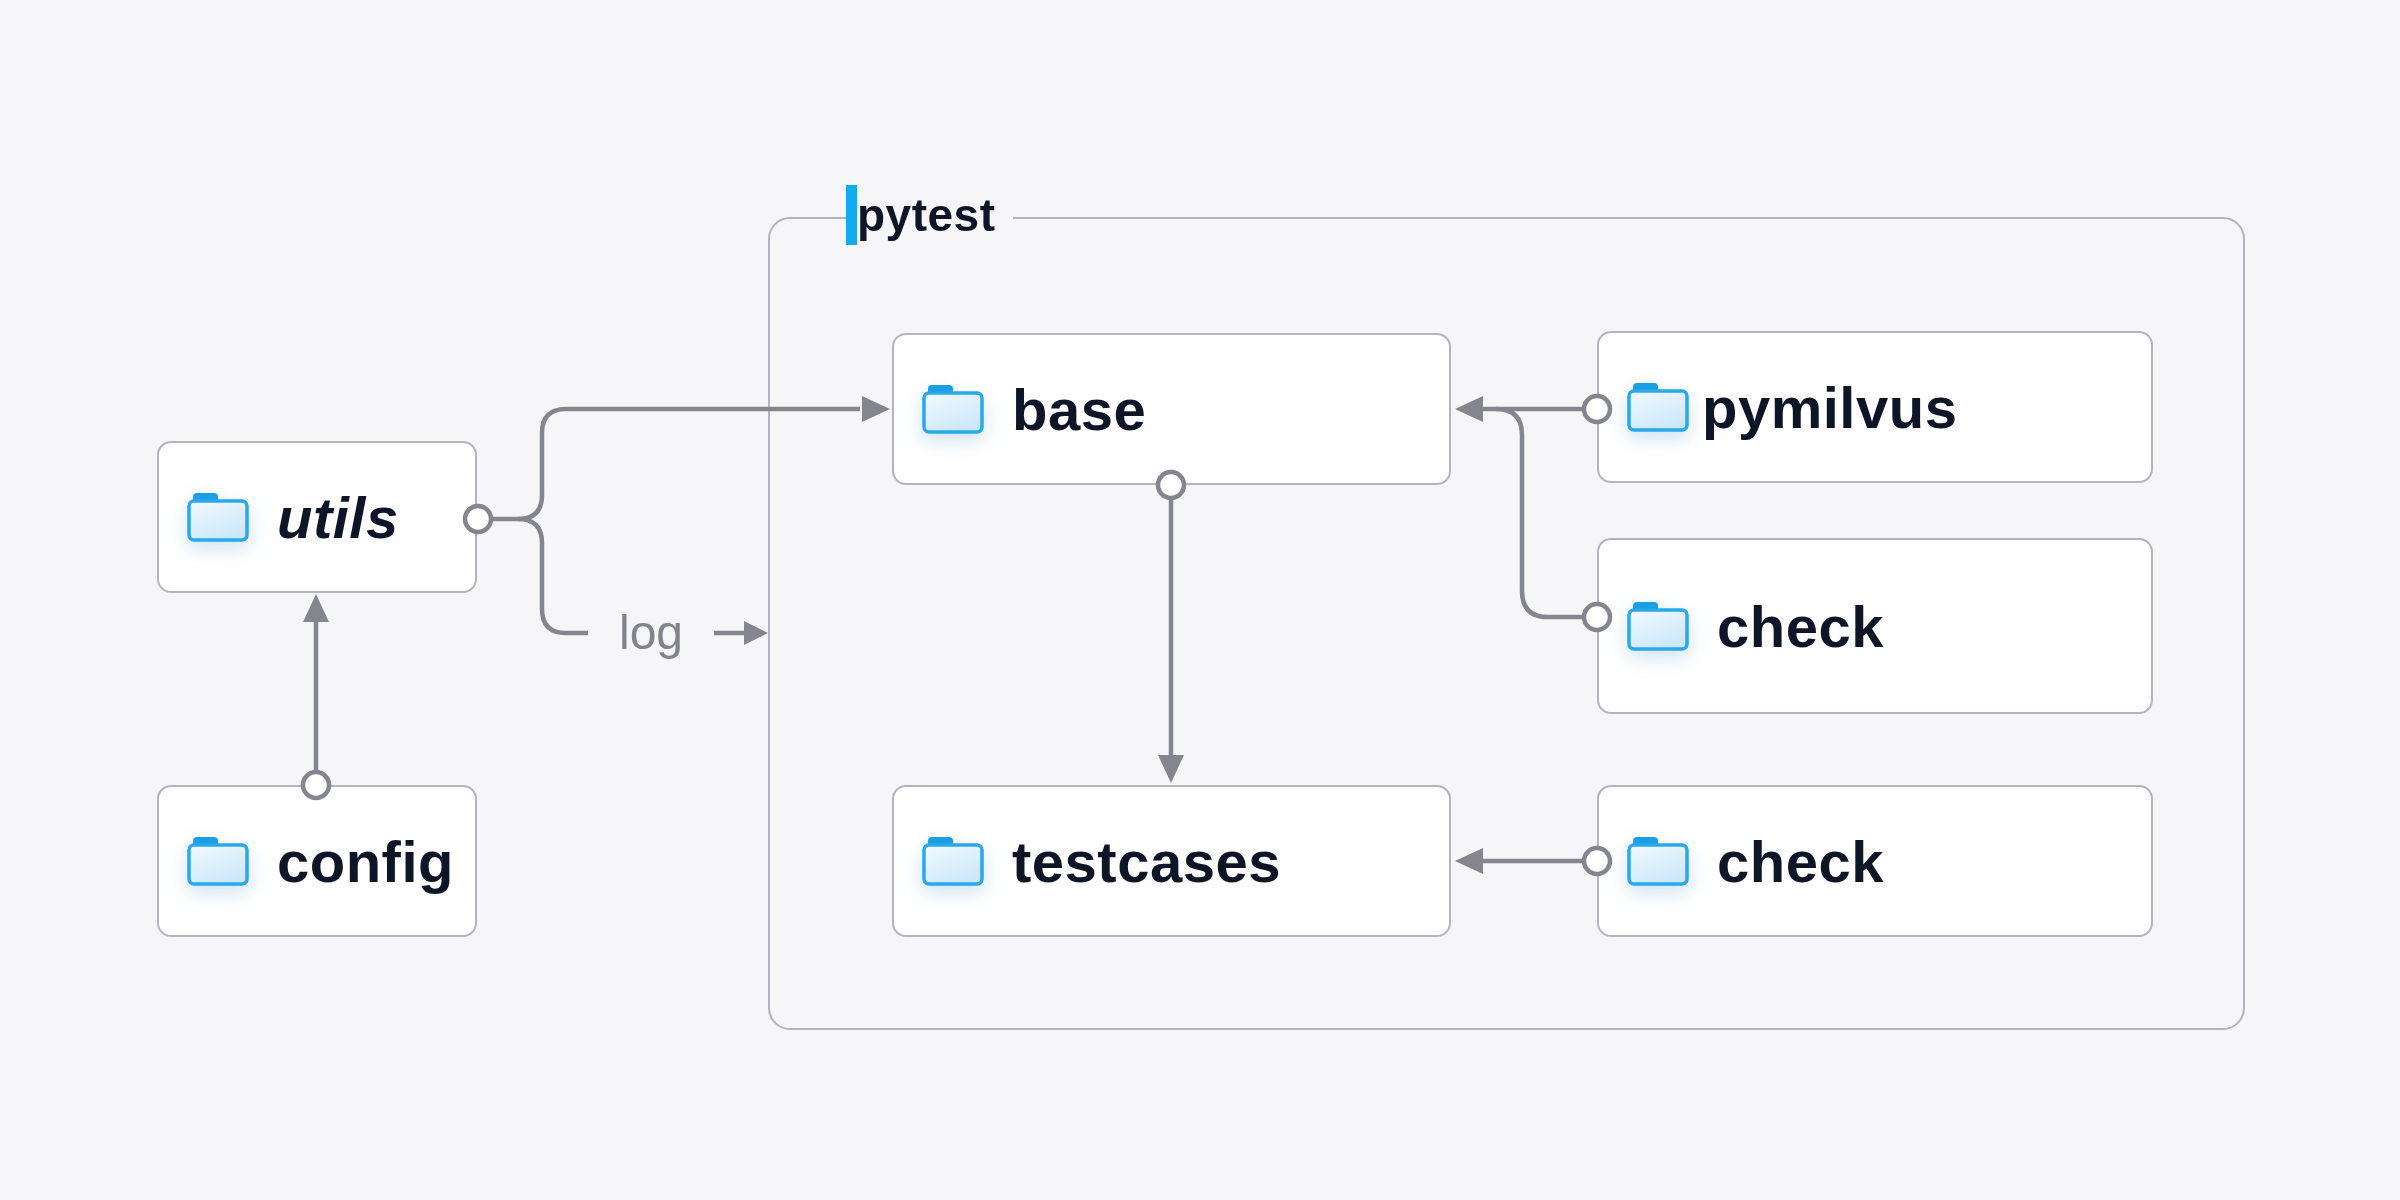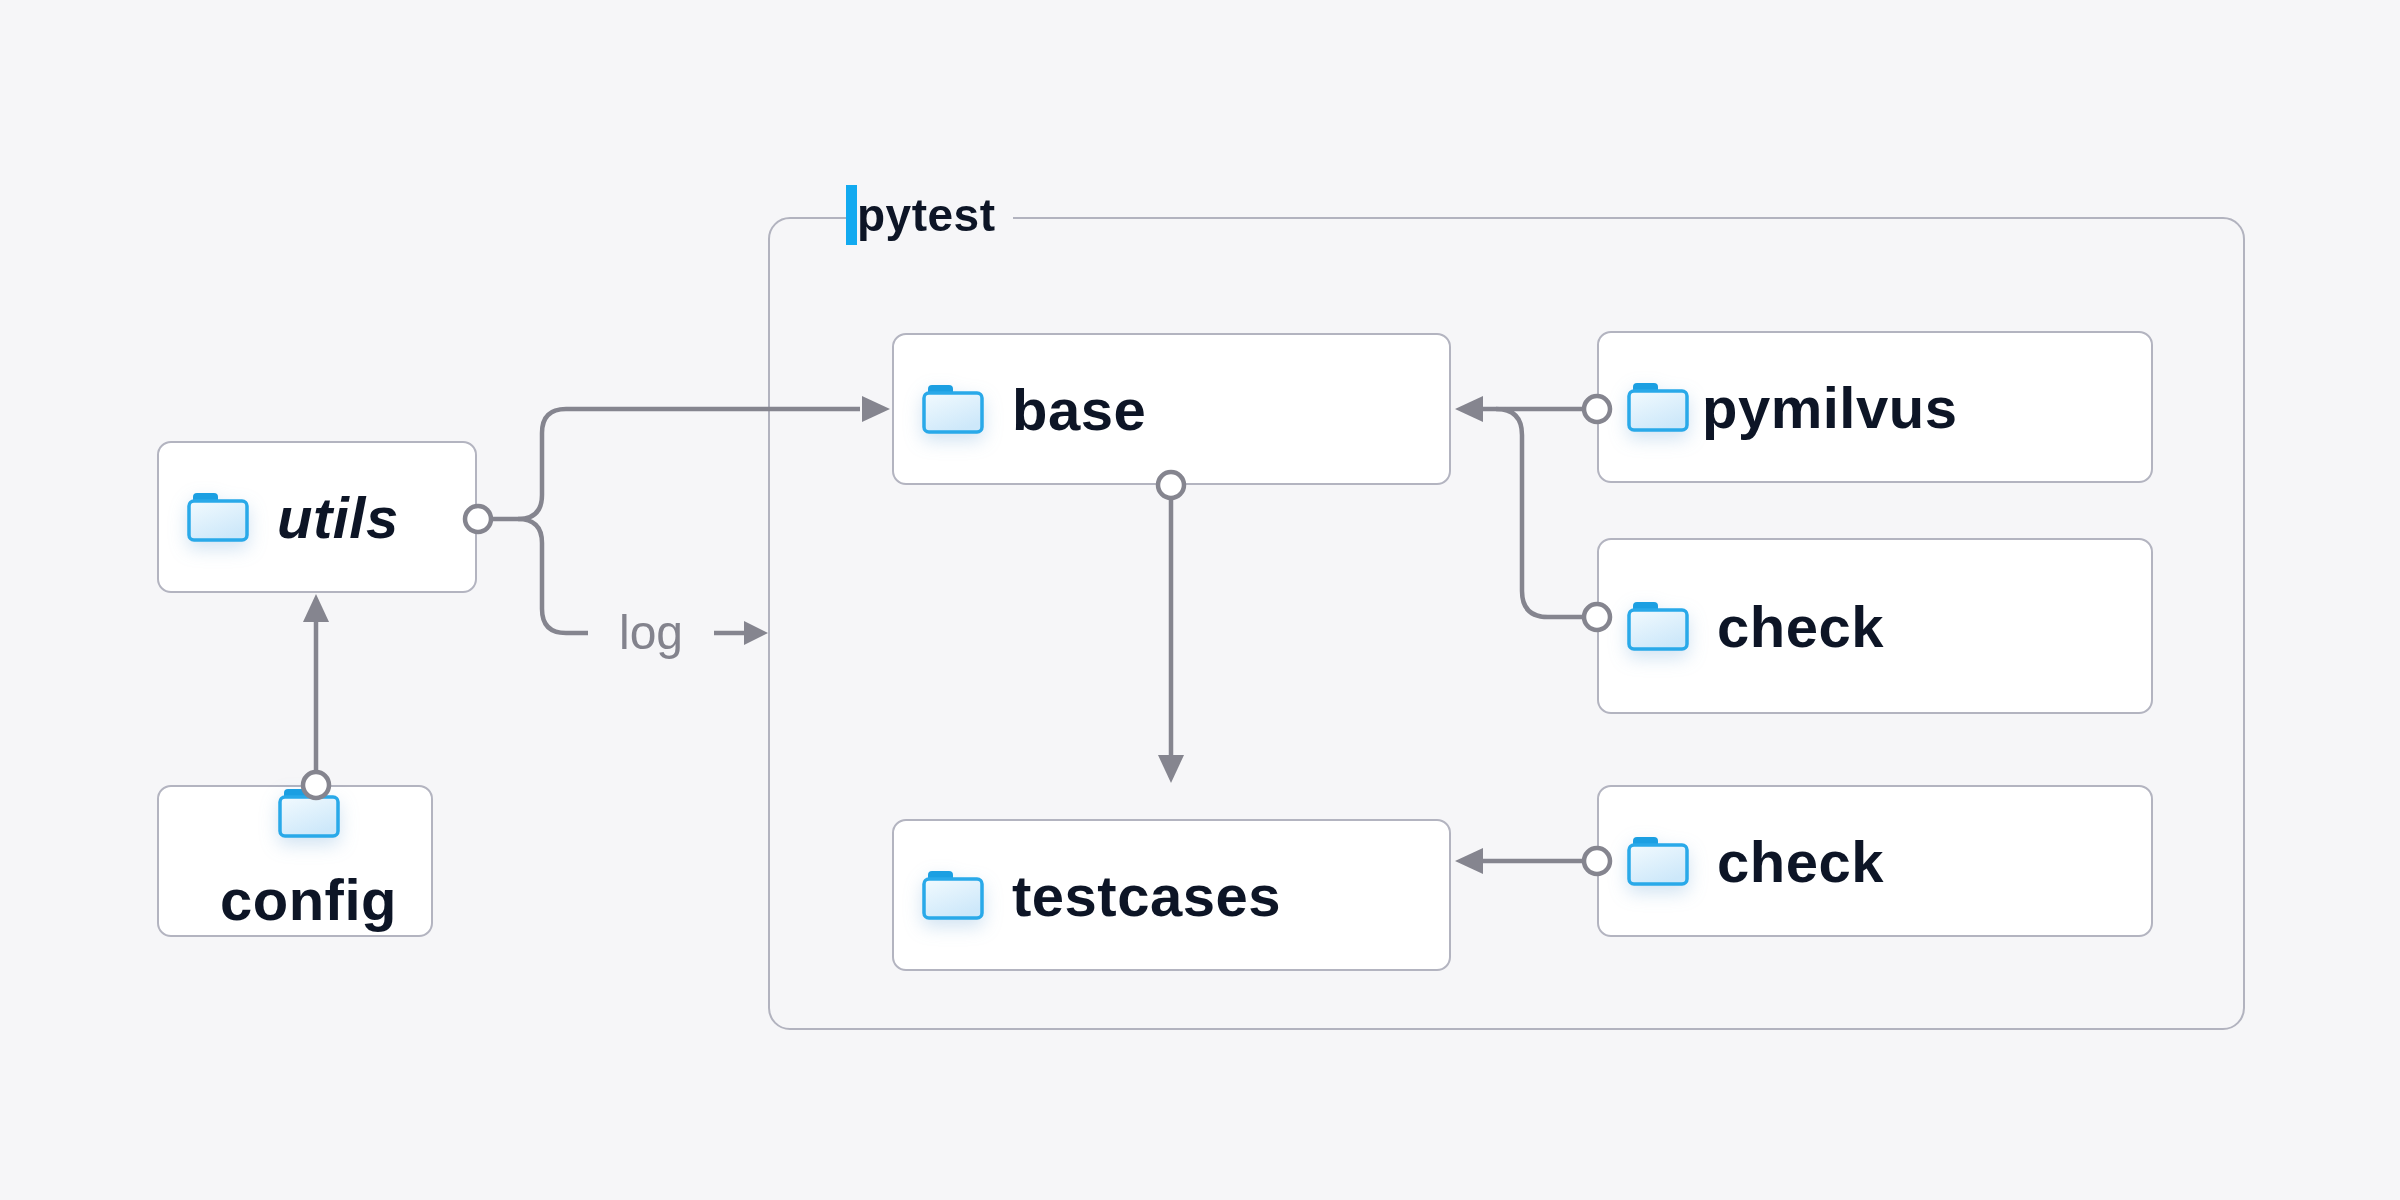--- a/index.html
+++ b/index.html
@@ -71,21 +71,21 @@
     <span class="txt">pytest</span>
   </div>
 
   <div class="node" style="left:157px;top:441px;width:320px;height:152px;font-style:italic;">
     <svg class="folder">
         <use href="#folder-sym"></use>
       </svg>
     <span class="label">utils</span>
   </div>
 
-  <div class="node" style="left:157px;top:785px;width:276px;height:152px;flex-direction:column;">
+  <div class="node" style="left:157px;top:785px;width:320px;height:152px;">
     <svg class="folder">
         <use href="#folder-sym"></use>
       </svg>
     <span class="label">config</span>
   </div>
 
   <div class="node" style="left:892px;top:333px;width:559px;height:152px;">
     <svg class="folder">
         <use href="#folder-sym"></use>
       </svg>
@@ -99,21 +99,21 @@
     <span class="label">pymilvus</span>
   </div>
 
   <div class="node" style="left:1597px;top:538px;width:556px;height:176px;">
     <svg class="folder">
         <use href="#folder-sym"></use>
       </svg>
     <span class="label">check</span>
   </div>
 
-  <div class="node" style="left:892px;top:785px;width:559px;height:152px;margin-top:34px;">
+  <div class="node" style="left:892px;top:785px;width:559px;height:152px;">
     <svg class="folder">
         <use href="#folder-sym"></use>
       </svg>
     <span class="label">testcases</span>
   </div>
 
   <div class="node" style="left:1597px;top:785px;width:556px;height:152px;">
     <svg class="folder">
         <use href="#folder-sym"></use>
       </svg>

